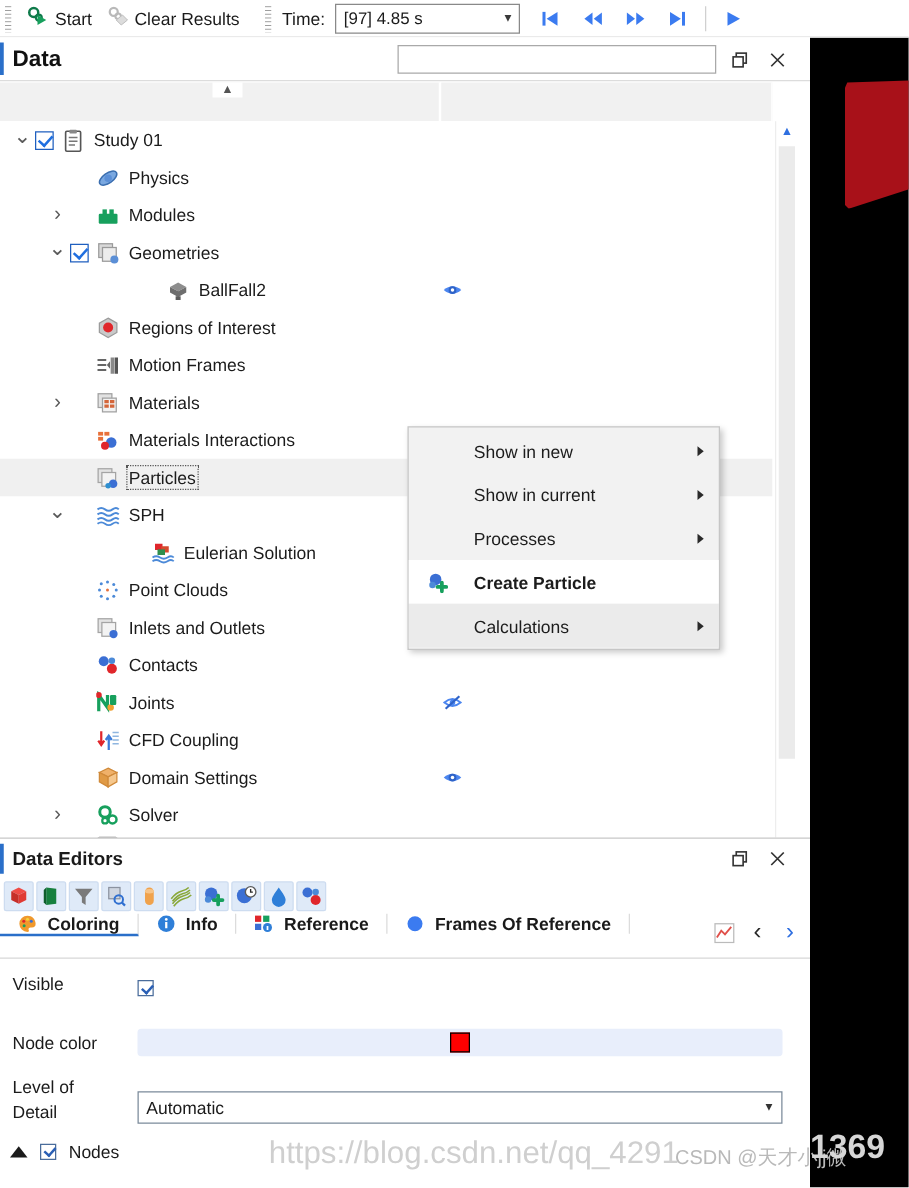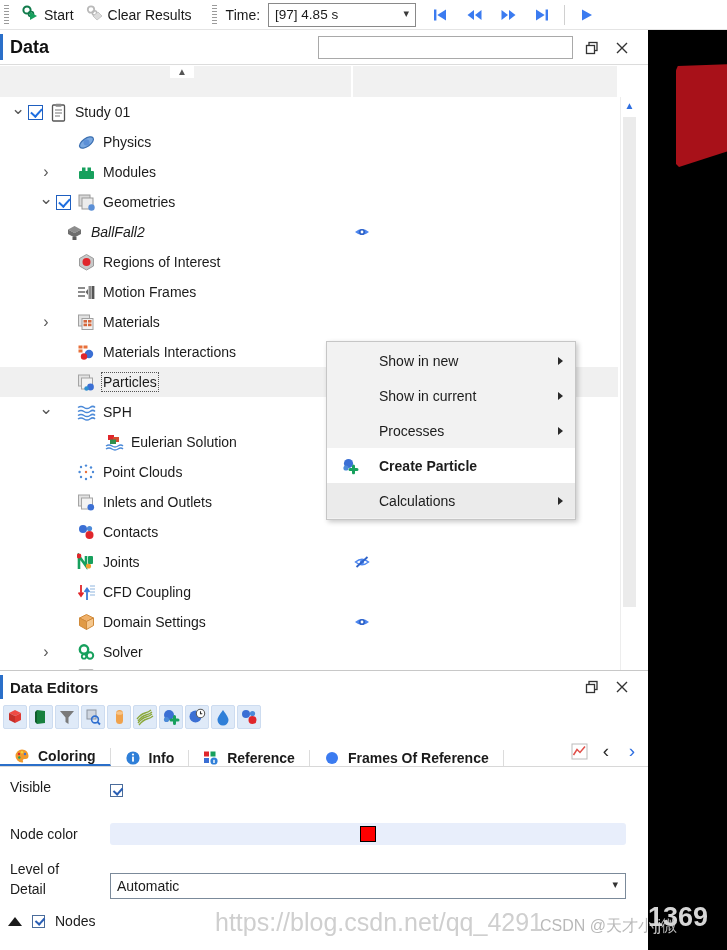--- a/index.html
+++ b/index.html
@@ -281,21 +281,21 @@
     border: 1px solid #cddcf0;
     border-radius: 2px;
     display:flex; align-items:center; justify-content:center;
     cursor: default;
   }
   .ed-tool svg { display:block; }
 
   .ed-tabs {
     position: relative;
     height: 36px;
-    display: flex; align-items: flex-end;
+    display: flex; align-items: flex-start;
     border-bottom: 1px solid #d8d8d8;
   }
   .ed-tab {
     display: flex; align-items: center; gap: 8px;
     padding: 0 14px;
     font-weight: bold; font-size: 14px;
     border-right: 1px solid #dcdcdc;
     cursor: default; color: #1a1a1a;
     position: relative;
   }
@@ -535,21 +535,21 @@
           <span class="chk"></span>
           <span class="t-icon">
             <svg width="19" height="19" viewBox="0 0 19 19">
               <rect x="2" y="2" width="11" height="11" fill="#d9d9d9" stroke="#9a9a9a" stroke-width="1"></rect>
               <rect x="5" y="5" width="11" height="11" fill="#ececec" stroke="#9a9a9a" stroke-width="1"></rect>
               <circle cx="14.5" cy="14.5" r="3.2" fill="#5b8fd6"></circle>
             </svg>
           </span>
           <span class="label-box">Geometries</span>
         </div>
-        <div class="tree-row" style="padding-left: 24px; font-style: italic;">
+        <div class="tree-row" style="padding-left: 92px;">
           <span class="twisty hidden"></span>
           <span class="chk-spacer"></span>
           <span class="t-icon">
             <svg width="19" height="19" viewBox="0 0 19 19">
               <path d="M9.5 3 L16 6.5 L9.5 10 L3 6.5 Z" fill="#8d8d8d"></path>
               <path d="M3 6.5 L3 11 L9.5 14.5 L16 11 L16 6.5 L9.5 10 Z" fill="#6e6e6e"></path>
               <rect x="7.5" y="14" width="4" height="3" fill="#5c5c5c"></rect>
             </svg>
           </span>
           <span class="label-box">BallFall2</span>
@@ -631,21 +631,21 @@
           <span class="t-icon">
             <svg width="19" height="19" viewBox="0 0 19 19">
               <path d="M1 4.5q3-2.2 6 0t6 0 5 0" fill="none" stroke="#4c8ad8" stroke-width="1.5"></path>
               <path d="M1 8.5q3-2.2 6 0t6 0 5 0" fill="none" stroke="#4c8ad8" stroke-width="1.5"></path>
               <path d="M1 12.5q3-2.2 6 0t6 0 5 0" fill="none" stroke="#4c8ad8" stroke-width="1.5"></path>
               <path d="M1 16q3-2.2 6 0t6 0 5 0" fill="none" stroke="#4c8ad8" stroke-width="1.5"></path>
             </svg>
           </span>
           <span class="label-box">SPH</span>
         </div>
-        <div class="tree-row" style="padding-left: 64px;">
+        <div class="tree-row" style="padding-left: 64px; margin-left: 16px;">
           <span class="twisty hidden"></span>
           <span class="chk-spacer"></span>
           <span class="t-icon">
             <svg width="19" height="19" viewBox="0 0 19 19">
               <path d="M1 13q3-2 6 0t6 0 5 0" fill="none" stroke="#4c8ad8" stroke-width="1.4"></path>
               <path d="M1 16q3-2 6 0t6 0 5 0" fill="none" stroke="#4c8ad8" stroke-width="1.4"></path>
               <rect x="3" y="2" width="6" height="5" fill="#e0262b"></rect>
               <rect x="8" y="4" width="6" height="5" fill="#d64a2e"></rect>
               <rect x="5" y="6.5" width="6" height="4.5" fill="#2f8f4e"></rect>
             </svg>

